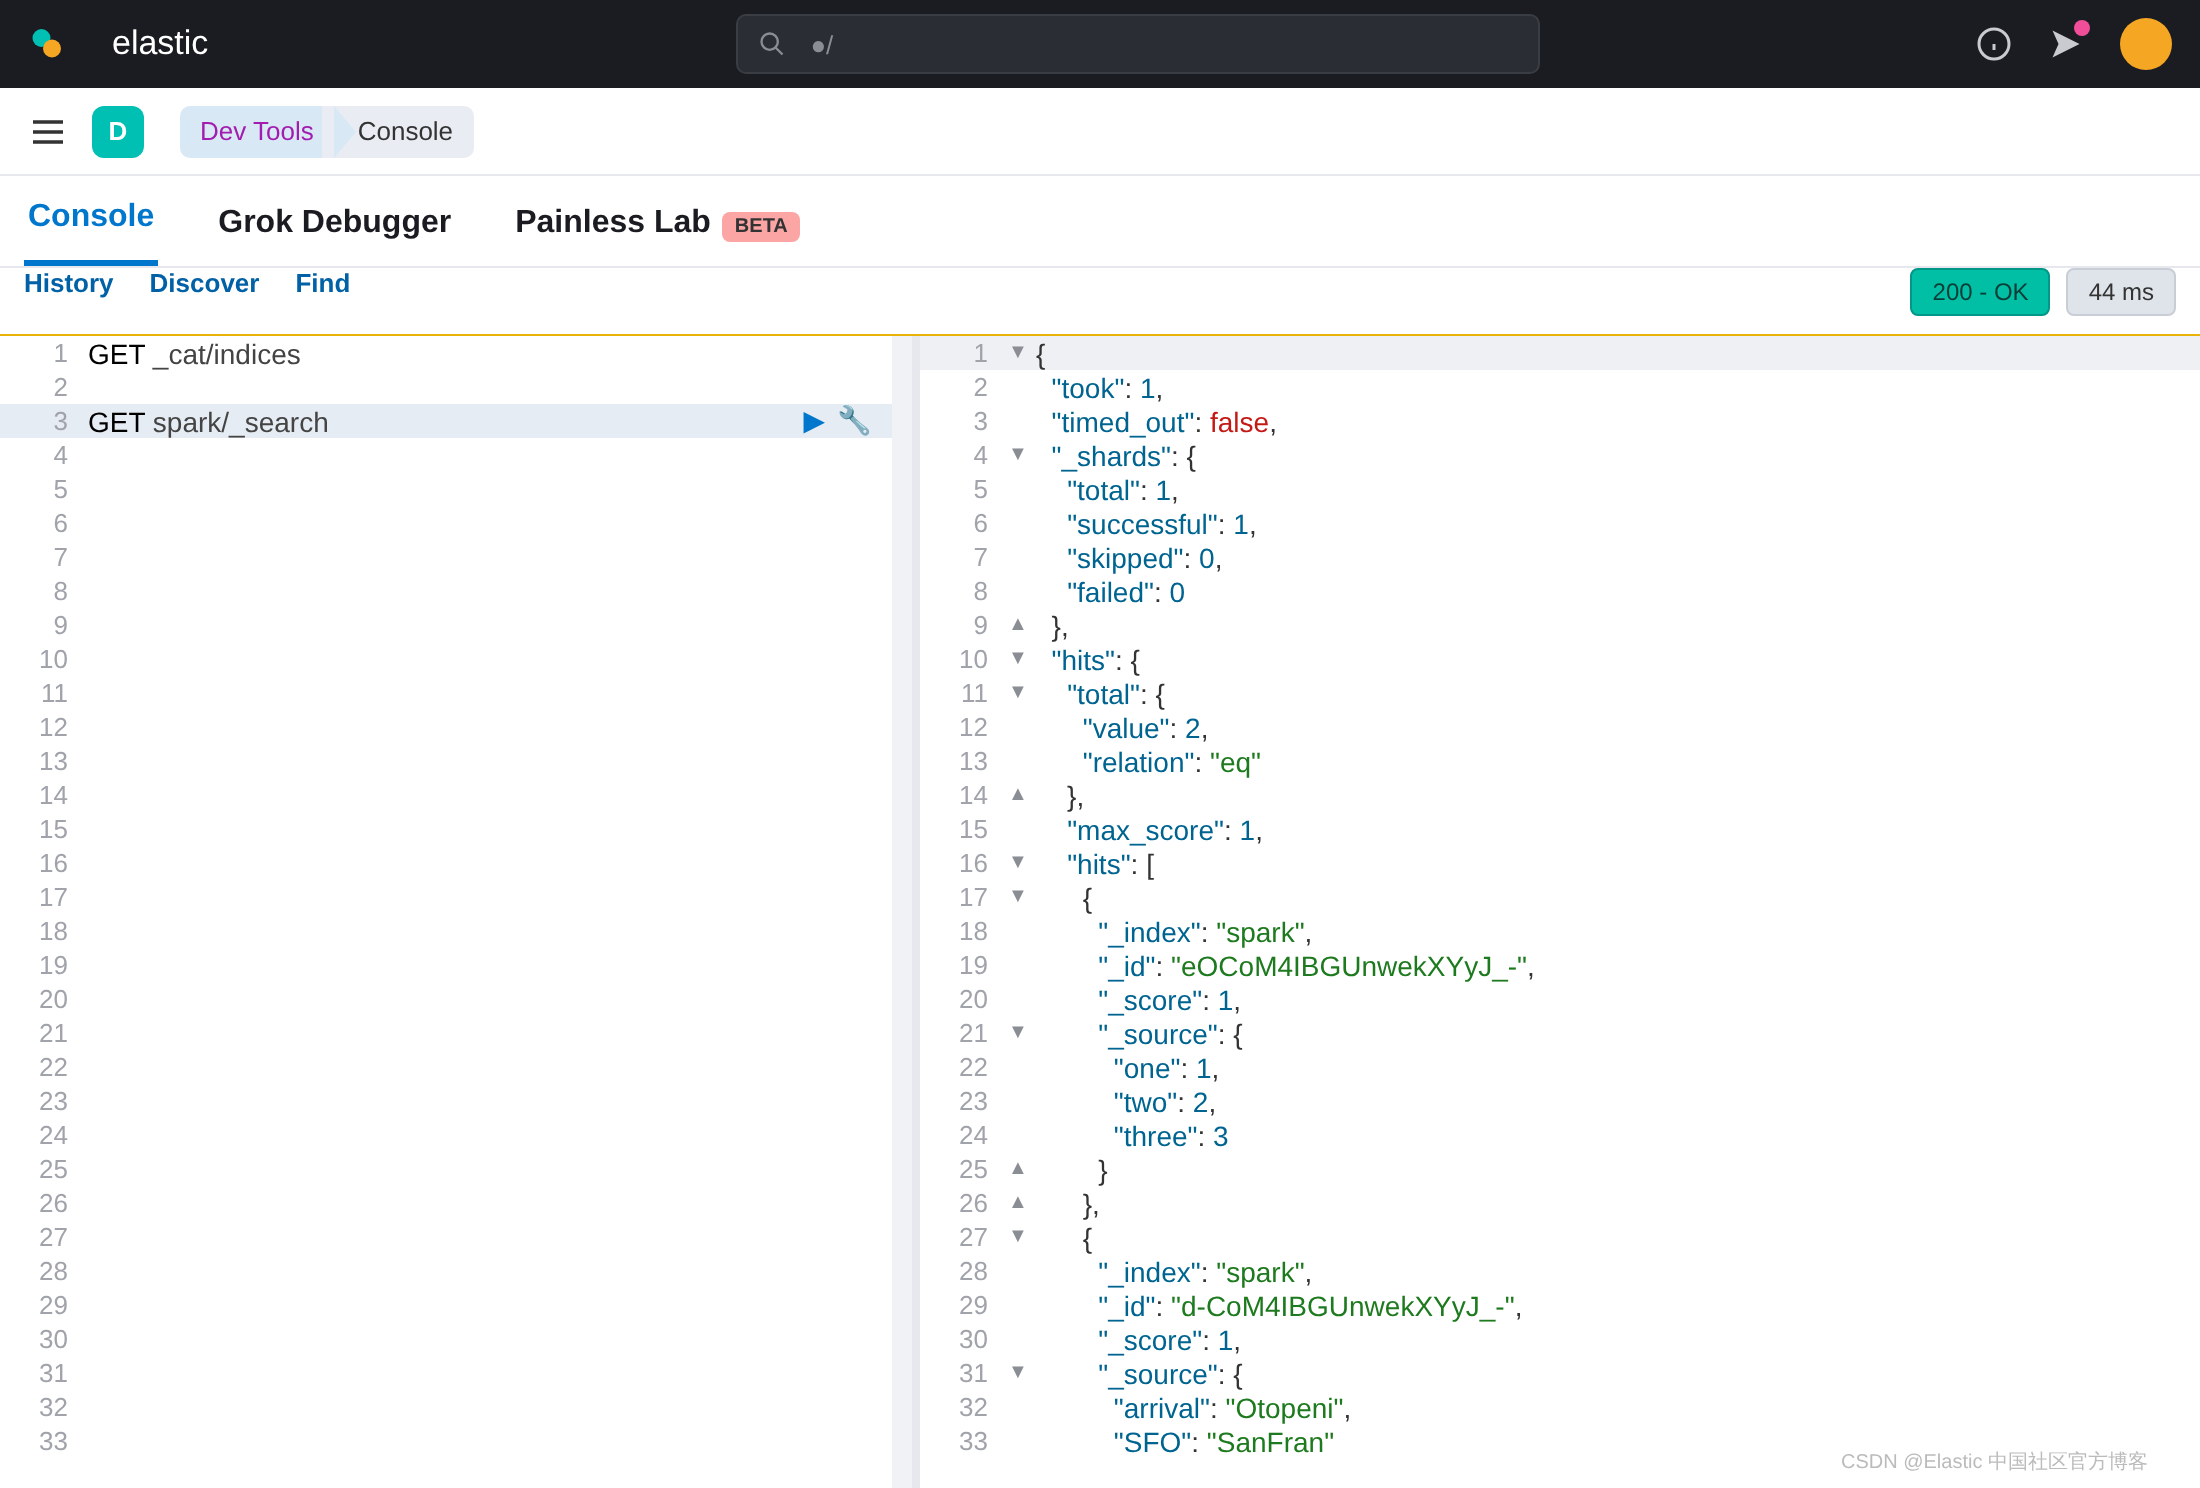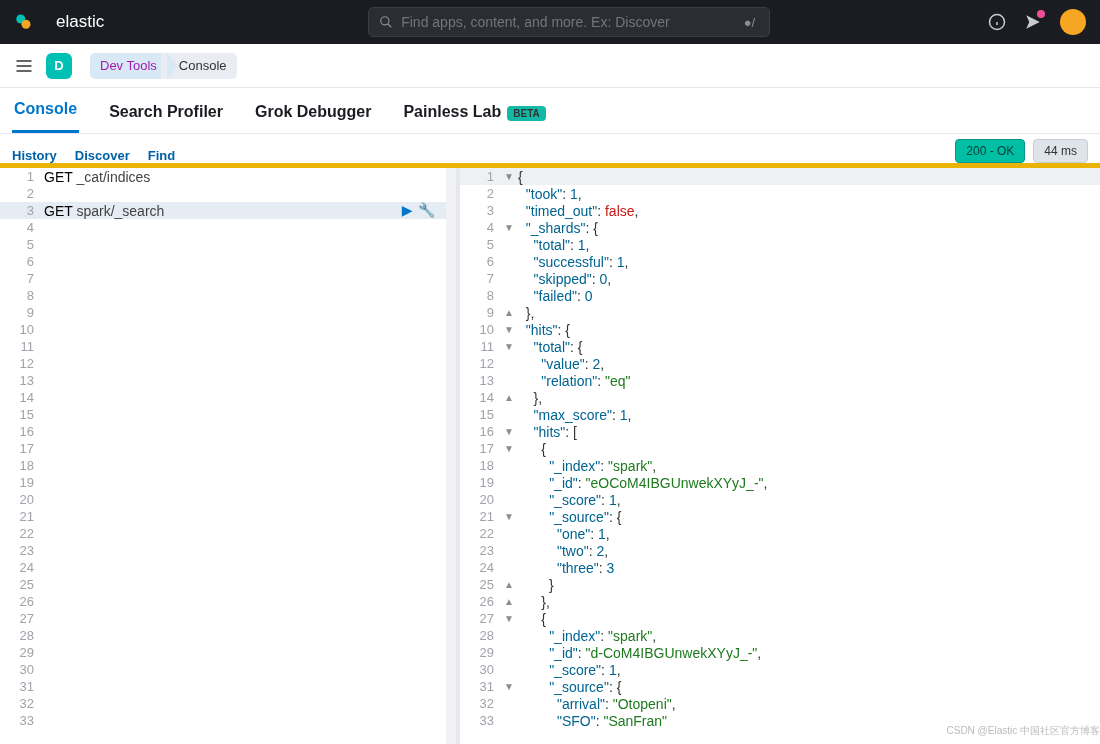--- a/index.html
+++ b/index.html
@@ -20,23 +20,23 @@
     .menu-burger { width:20px; line-height:0; cursor:pointer; }
     .space-pill { width:26px; height:26px; background:#00bfb3; color:#fff; border-radius:6px; display:flex; align-items:center; justify-content:center; font-weight:bold; font-size:13px; }
     .crumb { height:26px; background:#e9edf3; display:flex; align-items:center; padding:0 10px; font-size:13px; position:relative; margin-right:-6px; }
     .crumb.first { border-radius:5px 0 0 5px; color:#a21caf; background:#d8e8f5; }
     .crumb.first::after { content:''; position:absolute; right:-11px; top:0; border-left:11px solid #d8e8f5; border-top:13px solid transparent; border-bottom:13px solid transparent; z-index:2; }
     .crumb.second { padding-left:18px; border-radius:0 5px 5px 0; color:#333; }
 
     .tabbar { height:46px; border-bottom:1px solid #e6e8ed; display:flex; align-items:flex-end; padding:0 12px; gap:28px; }
     .tab { padding:12px 2px; font-size:16px; font-weight:bold; color:#1a1c21; cursor:pointer; }
     .tab.active { color:#0077cc; border-bottom:3px solid #0077cc; }
-    .beta-pill { font-size:10px; background:#14b8a6; padding:2px 6px; border-radius:4px; margin-left:6px; color:#333; font-weight:bold; }
-
-    .toolbar { height:34px; display:flex; align-items:flex-end; padding:0 12px; gap:18px; border-bottom:5px solid #eab308; }
+    .beta-pill { font-size:10px; background:#fca5a5; padding:2px 6px; border-radius:4px; margin-left:6px; color:#333; font-weight:bold; }
+
+    .toolbar { height:34px; display:flex; align-items:flex-start; padding:0 12px; gap:18px; border-bottom:1px solid #eab308; }
     .toolbar-link { font-size:13px; color:#0061a6; cursor:pointer; font-weight:bold; }
     .toolbar-right { margin-left:auto; display:flex; gap:8px; }
     .status-pill { font-size:12px; padding:4px 10px; border-radius:4px; font-weight:normal; }
     .status-ok { background:#00bfa5; color:#0a3d36; border:1px solid #009688;}
     .status-time { background:#dfe3ea; color:#333; border:1px solid #c9cdd5;}
 
     .editor-wrap { display:flex; height:576px; font-family:Menlo,Consolas,monospace; font-size:14px; }
     .pane { position:relative; overflow:hidden; }
     .pane.left { width:460px; border-right:4px solid #e6e8ed; }
     .pane.right { flex:1; }
@@ -51,39 +51,38 @@
     .line.hdr { background:#eef0f3; }
     .run-icons { position:absolute; right:20px; top:34px; display:flex; gap:6px; color:#0077cc; font-size:14px; }
 
     .tk-verb { color:#000000; }
     .tk-path { color:#444; }
     .tk-brace { color:#333; }
     .tk-key { color:#006491; }
     .tk-num { color:#006491; }
     .tk-str { color:#1e7a1e; }
     .tk-bool { color:#c41a16; }
-    .watermark { position:absolute; bottom:6px; right:0; font-size:10px; color:#bbb; }
+    .watermark { position:absolute; bottom:6px; right:26px; font-size:10px; color:#bbb; }
   </style>
 </head>
 <body>
 
 <div class="topbar">
   <div class="brand">
     <svg class="brand-logo" viewBox="0 0 24 24">
         <circle cx="9" cy="8" r="6" fill="#00bfb3"></circle>
         <circle cx="16" cy="15" r="6" fill="#f5a623"></circle>
       </svg>
     <span>elastic</span>
   </div>
   <div class="search-wrap">
     <svg width="14" height="14" viewBox="0 0 24 24" fill="none" stroke="#8a8d94" stroke-width="2">
         <circle cx="10" cy="10" r="7"></circle>
         <path d="m21 21-6-6"></path>
       </svg>
-    <input placeholder="Find apps, content, and more. Ex: Discover" style="">
     <span class="sc-label">●/</span>
   </div>
   <div class="top-right">
     <div class="top-icon"><svg viewBox="0 0 24 24" fill="none" stroke="#c9cbd1" stroke-width="2">
           <circle cx="12" cy="12" r="10"></circle>
           <path d="M12 8v0M12 12v4"></path>
         </svg></div>
     <div class="top-icon"><svg viewBox="0 0 24 24" fill="#c9cbd1">
           <path d="M3 3l18 9-18 9 4-9z"></path>
         </svg><span class="badge-dot"></span></div>
@@ -97,21 +96,20 @@
       </svg></div>
   <div class="space-pill">D</div>
   <div style="display:flex;margin-left:6px;">
     <div class="crumb first">Dev Tools</div>
     <div class="crumb second">Console</div>
   </div>
 </div>
 
 <div class="tabbar">
   <div class="tab active">Console</div>
-  <div class="tab">Search Profiler</div>
   <div class="tab">Grok Debugger</div>
   <div class="tab"><span>Painless Lab</span><span class="beta-pill">BETA</span></div>
 </div>
 
 <div class="toolbar">
   <span class="toolbar-link">History</span>
   <span class="toolbar-link">Discover</span>
   <span class="toolbar-link">Find</span>
   <div class="toolbar-right">
     <span class="status-pill status-ok">200 - OK</span>

